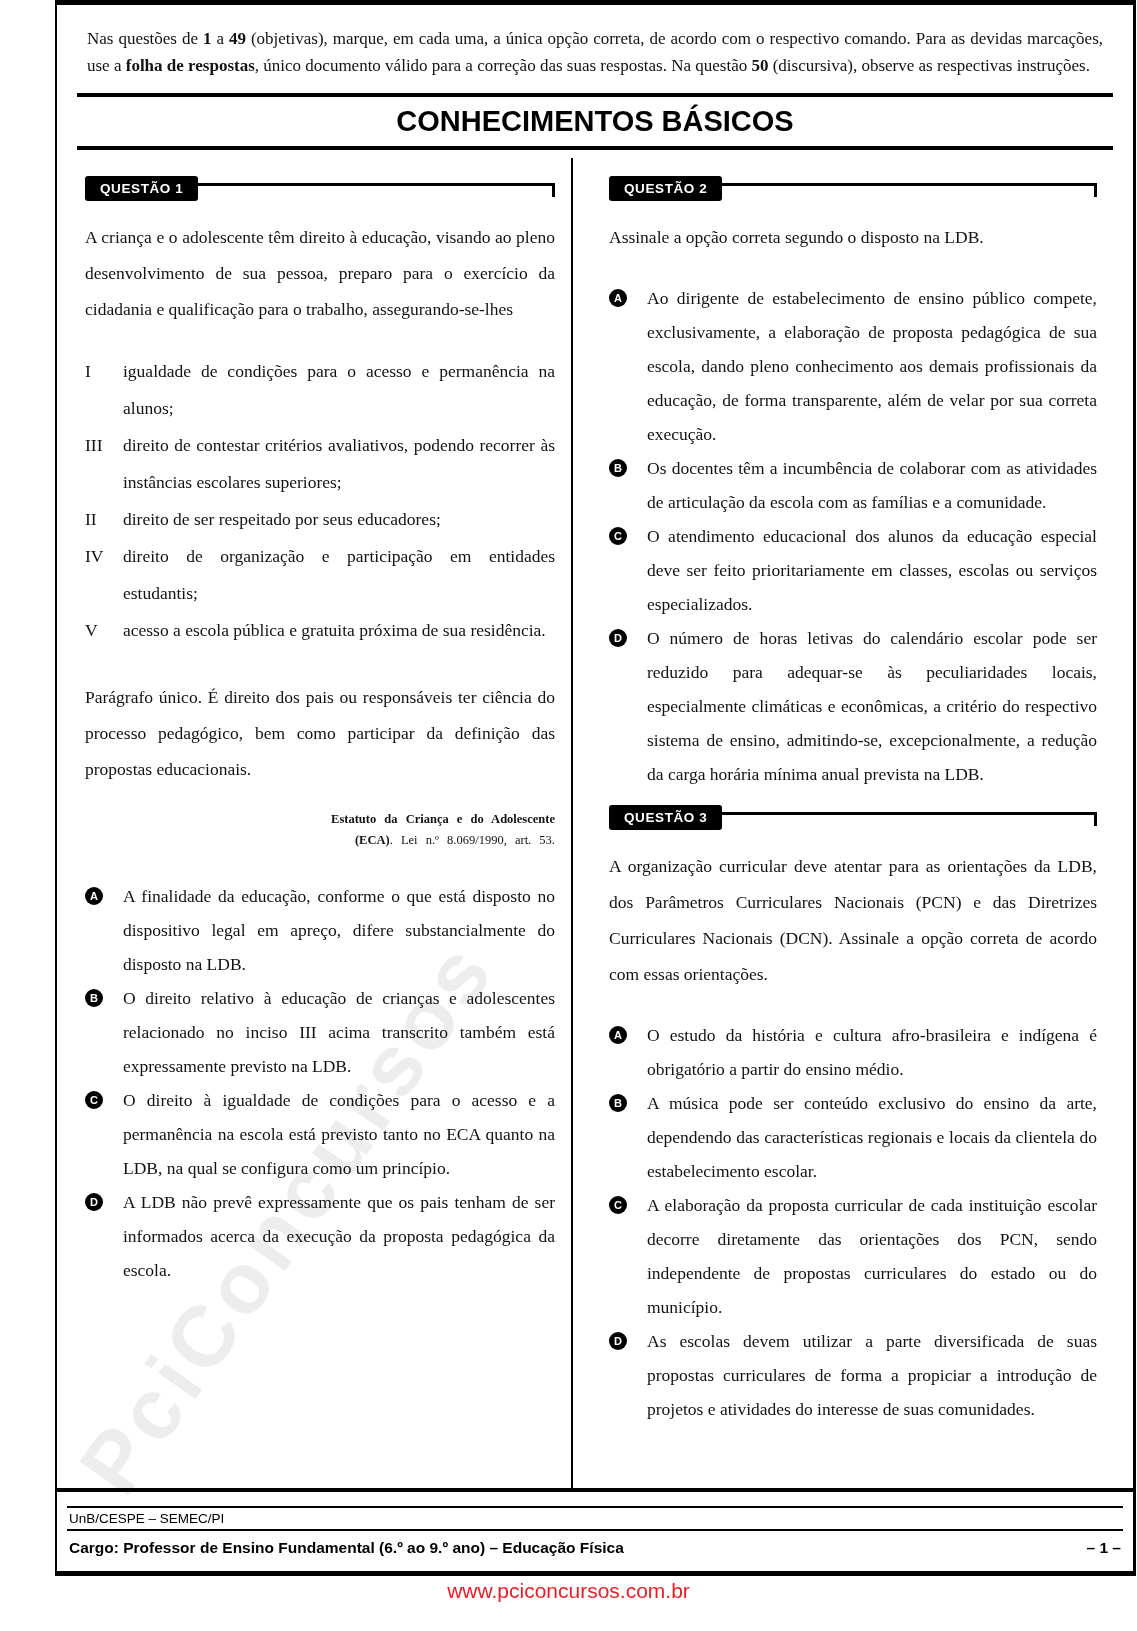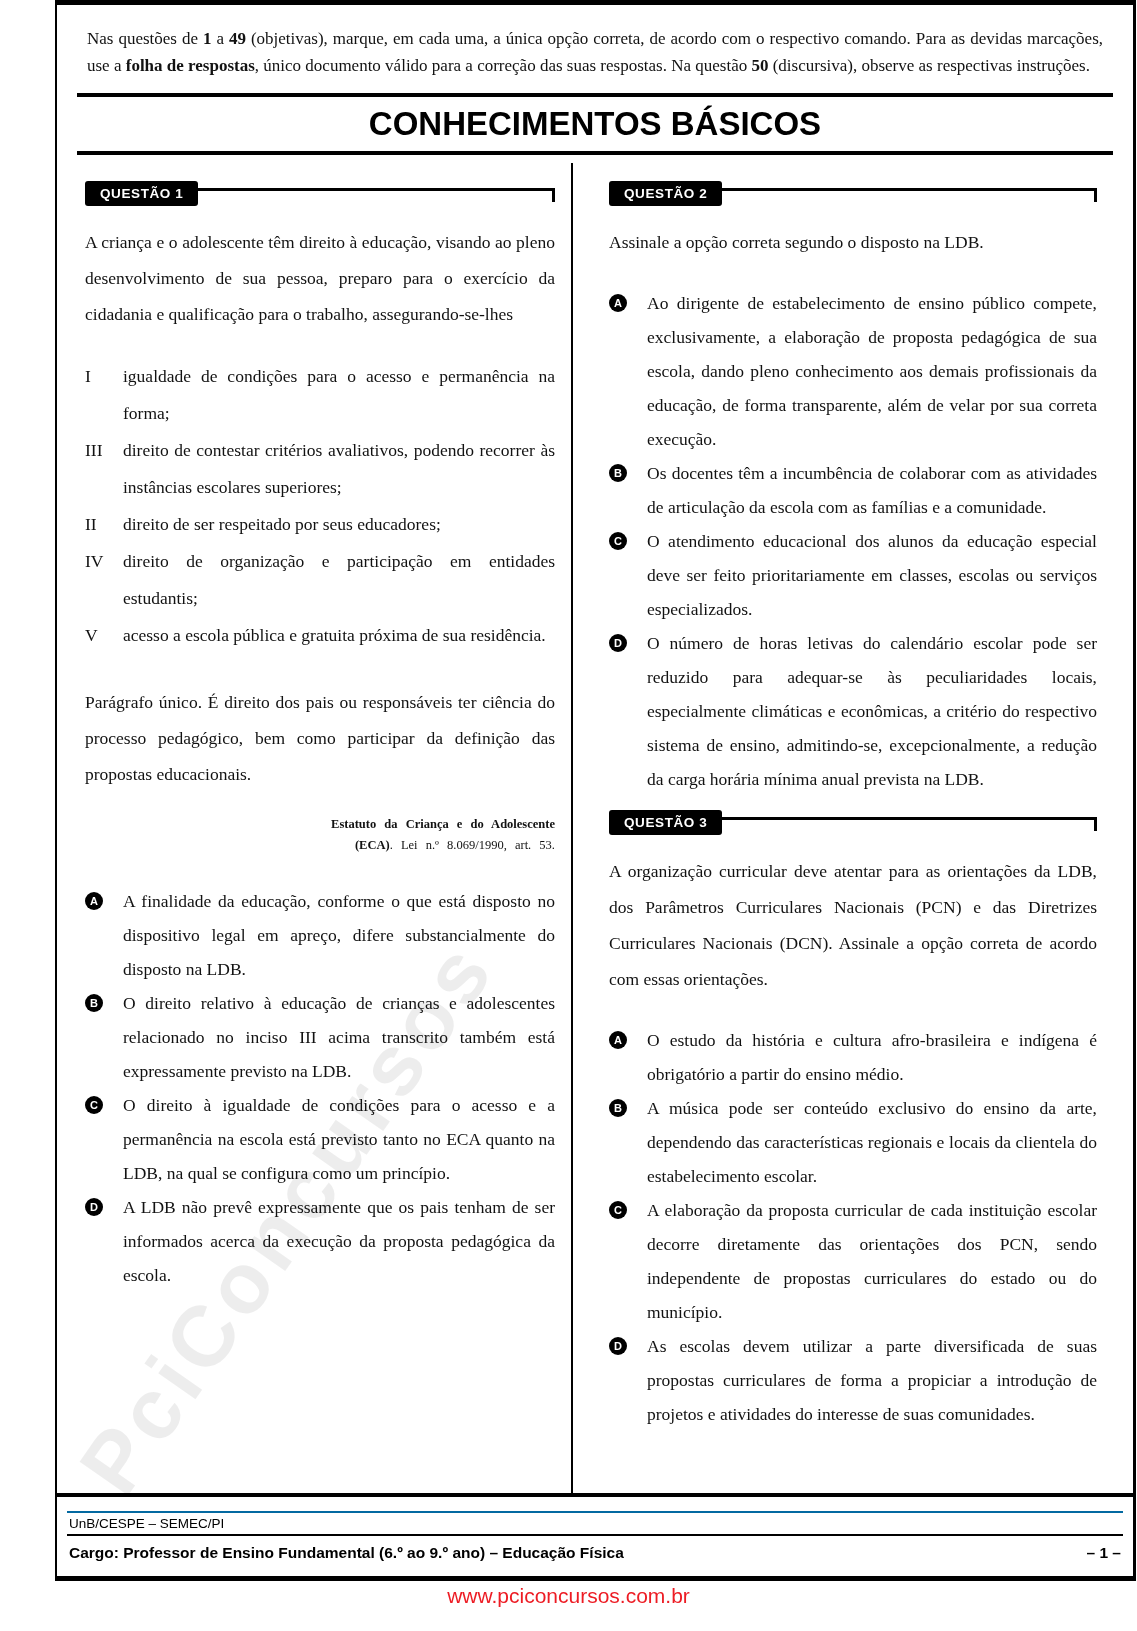--- a/index.html
+++ b/index.html
@@ -41,21 +41,21 @@
     font-size:17px;
     line-height:27px;
     text-align:justify;
   }
   .rule{height:4px;background:#000;margin:8px 20px;}
   .section-title{
     margin:2px 0;
     text-align:center;
     font-family:"Liberation Sans", sans-serif;
     font-weight:bold;
-    font-size:33px;
+    font-size:29px;
     letter-spacing:0;
     color:#000;
   }
   .columns{
     display:flex;
     align-items:stretch;
     min-height:1330px;
     border-bottom:4px solid #000;
   }
   .col{box-sizing:border-box;font-size:17.5px;}
@@ -96,21 +96,21 @@
     background:#000;color:#fff;
     font-family:"Liberation Sans", sans-serif;
     font-weight:bold;font-size:11px;line-height:18px;
     text-align:center;flex:none;margin-top:8px;
   }
   .opt-gap{width:20px;flex:none;}
   .opt-text{flex:1;text-align:justify;}
 
   .footer{margin:14px 10px 0;}
   .footer-org{
-    border-top:2px solid #0369a1;
+    border-top:2px solid #000000;
     border-bottom:2px solid #000;
     font-family:"Liberation Sans", sans-serif;
     font-size:13.5px;
     padding:3px 2px;
     color:#000;
   }
   .footer-cargo-row{
     display:flex;justify-content:space-between;align-items:baseline;
     font-family:"Liberation Sans", sans-serif;
     font-weight:bold;font-size:15.5px;
@@ -145,21 +145,21 @@
     <div class="columns">
       <div class="col col-left">
           <div class="qheader">
             <span class="qlabel">QUESTÃO 1</span>
             <span class="qtail"></span>
           </div>
           <div class="para">A criança e o adolescente têm direito à educação, visando ao pleno desenvolvimento de sua pessoa, preparo para o exercício da cidadania e qualificação para o trabalho, assegurando-se-lhes</div>
           <div class="list">
             <div class="list-row">
               <span class="list-marker">I</span>
-              <span class="list-text">igualdade de condições para o acesso e permanência na forma;</span>
+              <span class="list-text">igualdade de condições para o acesso e permanência na alunos;</span>
             </div>
             <div class="list-row">
               <span class="list-marker">III</span>
               <span class="list-text">direito de contestar critérios avaliativos, podendo recorrer às instâncias escolares superiores;</span>
             </div>
             <div class="list-row">
               <span class="list-marker">II</span>
               <span class="list-text">direito de ser respeitado por seus educadores;</span>
             </div>
             <div class="list-row">

